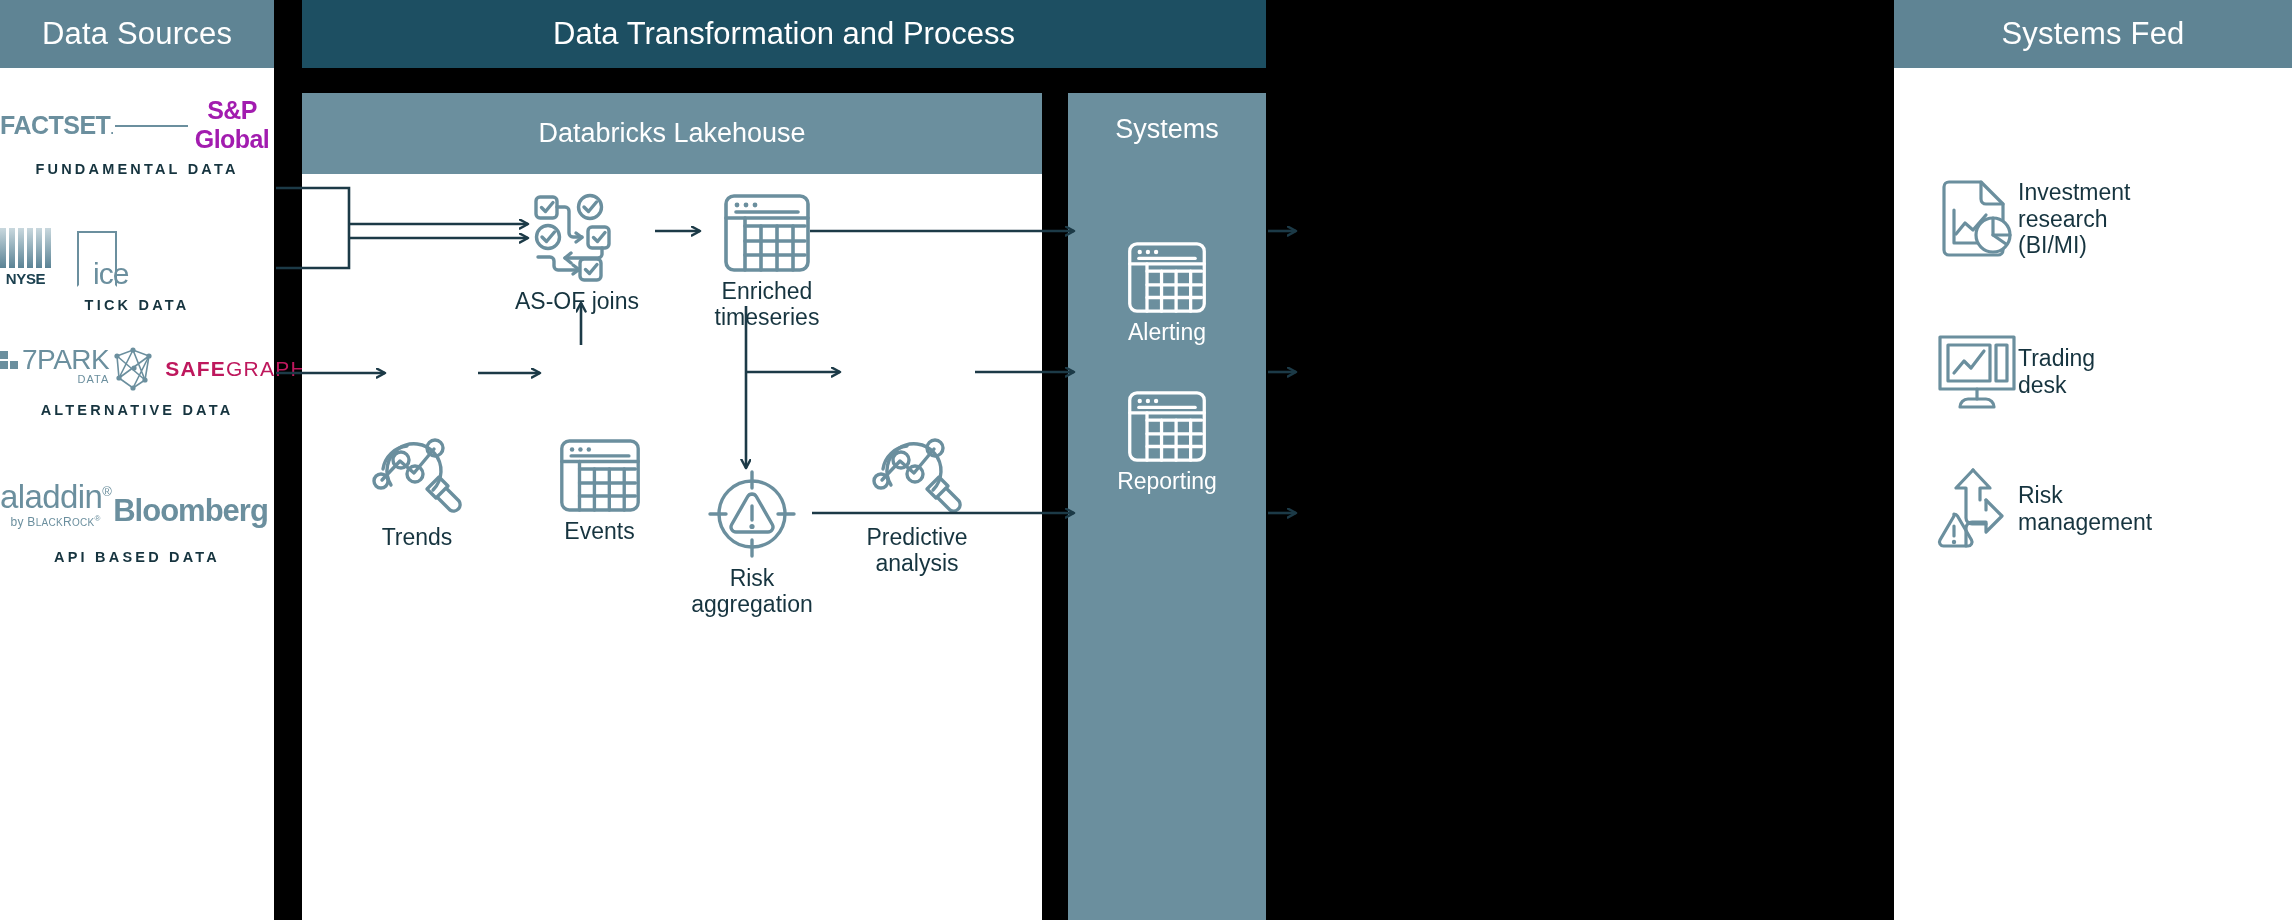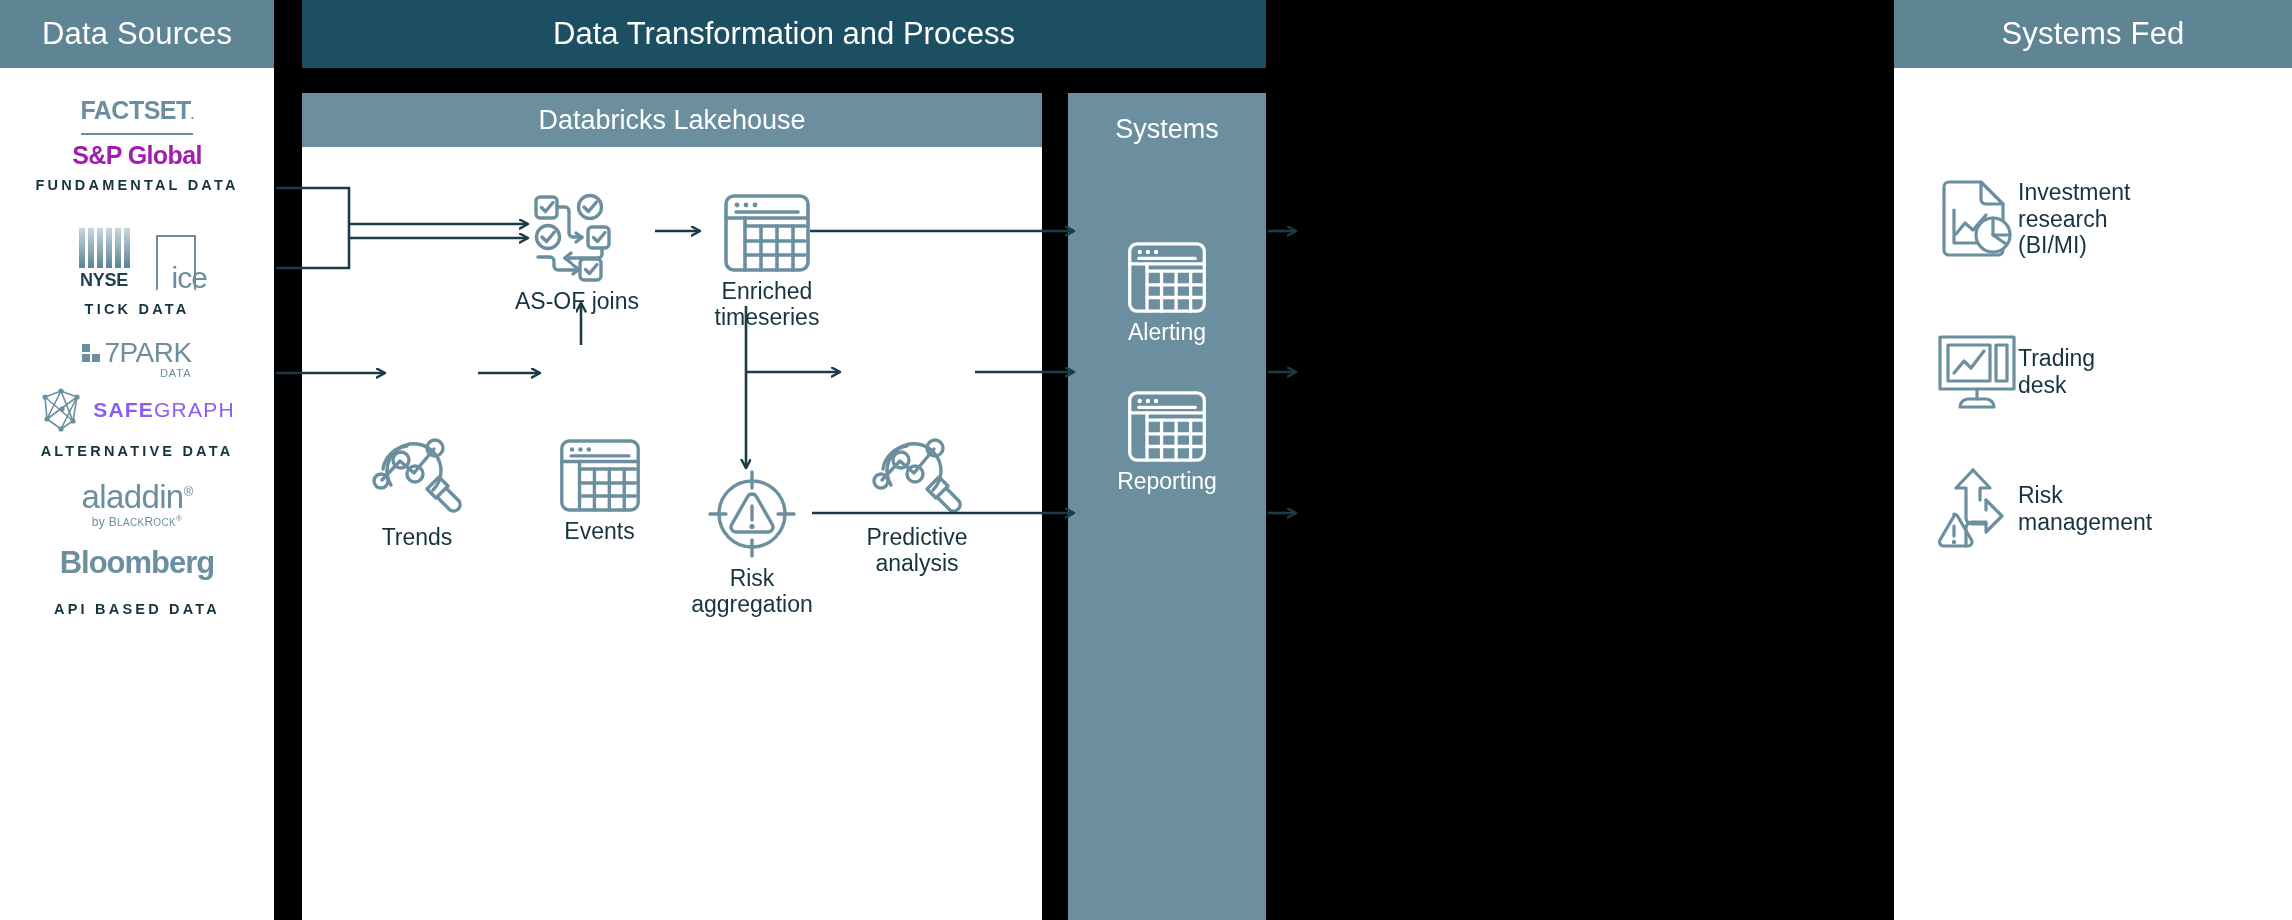--- a/index.html
+++ b/index.html
@@ -32,68 +32,68 @@
     display: flex; align-items: center; justify-content: center;
     color: #ffffff; font-size: 31px; font-weight: 400;
   }
 
   
   .lake-panel {
     position: absolute; left: 302px; top: 93px; width: 740px; height: 827px;
     background: #ffffff;
   }
   .lake-head {
-    position: absolute; left: 0; top: 0; width: 100%; height: 54px;
+    position: absolute; left: 0; top: 0; width: 100%; height: 81px;
     background: #6b8f9e;
     display: flex; align-items: center; justify-content: center;
     color: #ffffff; font-size: 27px;
   }
 
   
   .out-panel {
     position: absolute; left: 1068px; top: 93px; width: 198px; height: 827px;
     background: #6b8f9e;
   }
   .out-head {
     position: absolute; left: 0; top: 0; width: 100%; height: 73px;
     display: flex; align-items: center; justify-content: center;
     color: #ffffff; font-size: 27px;
   }
 
   
   .src-group { position: absolute; left: 0; width: 274px; text-align: center; }
-  .src-logos { display: flex; flex-direction: column; align-items: center; gap: 2px; }
+  .src-logos { display: flex; align-items: center; gap: 2px; }
   .src-cap {
     margin-top: 7px; font-size: 14.5px; font-weight: 700;
     letter-spacing: 3.2px; color: #16343f;
   }
 
   .lg-factset { font-size: 25px; font-weight: 700; letter-spacing: -0.5px;
                 color: #6b8f9e; font-family: "Liberation Sans", sans-serif; }
   .lg-rule { width: 112px; height: 2px; background: #6b8f9e; margin: 6px 0 4px; }
   .lg-sp { font-size: 25px; font-weight: 700; color: #a21caf; letter-spacing: -0.6px; }
   .lg-nyse-wrap { display: flex; align-items: flex-end; gap: 26px; }
   .lg-nyse { display: flex; flex-direction: column; align-items: center; }
   .nyse-bars { display: flex; gap: 3px; height: 40px; align-items: flex-end; }
   .nyse-bars i { display: block; width: 6px; height: 40px;
                  background: linear-gradient(to bottom, #c9d8de, #5a8395); }
-  .nyse-word { font-size: 18px; font-weight: 700; color: #1c4150; letter-spacing: -0.3px; margin-top: 2px; }
+  .nyse-word { font-size: 15px; font-weight: 700; color: #1c4150; letter-spacing: -0.3px; margin-top: 2px; }
   .lg-ice { position: relative; width: 40px; height: 56px; }
   .lg-ice .brk { position: absolute; inset: 0; border: 2.5px solid #6b8f9e;
                  border-bottom-color: transparent; }
   .lg-ice .ice-t { position: absolute; left: 16px; bottom: -4px;
                    font-size: 30px; color: #6b8f9e; font-weight: 400; letter-spacing: -1px; }
   .lg-7park { display: flex; align-items: flex-start; gap: 4px; }
   .pk-sq { display: grid; grid-template-columns: 8px 8px; grid-template-rows: 8px 8px; gap: 2px; margin-top: 4px; }
   .pk-sq i { background: #6b8f9e; display: block; }
   .pk-sq i:nth-child(2) { background: transparent; }
   .pk-word { font-size: 28px; color: #6b8f9e; font-weight: 400; letter-spacing: -0.5px; line-height: .95; }
   .pk-sub { font-size: 11px; color: #6b8f9e; letter-spacing: 1px; text-align: right; }
   .lg-safe { display: flex; align-items: center; gap: 10px; }
-  .sg-word { font-size: 21px; color: #8b5cf6; letter-spacing: 1.2px; }
+  .sg-word { font-size: 21px; color: #be185d; letter-spacing: 1.2px; }
   .sg-word b { font-weight: 700; }
   .sg-word span { font-weight: 400; }
   .lg-aladdin { display: flex; flex-direction: column; align-items: center; }
   .al-word { font-size: 33px; color: #6b8f9e; font-weight: 400; letter-spacing: -0.6px; text-align: right; }
   .al-sub { font-size: 12px; color: #6b8f9e; letter-spacing: .3px; margin-top: -2px; }
   .lg-bloom { font-size: 31px; font-weight: 700; color: #6b8f9e; letter-spacing: -1px; }
 
   
   .node { position: absolute; text-align: center; }
   .node .lbl { margin-top: 6px; font-size: 23px; line-height: 1.12; color: #16343f; }

